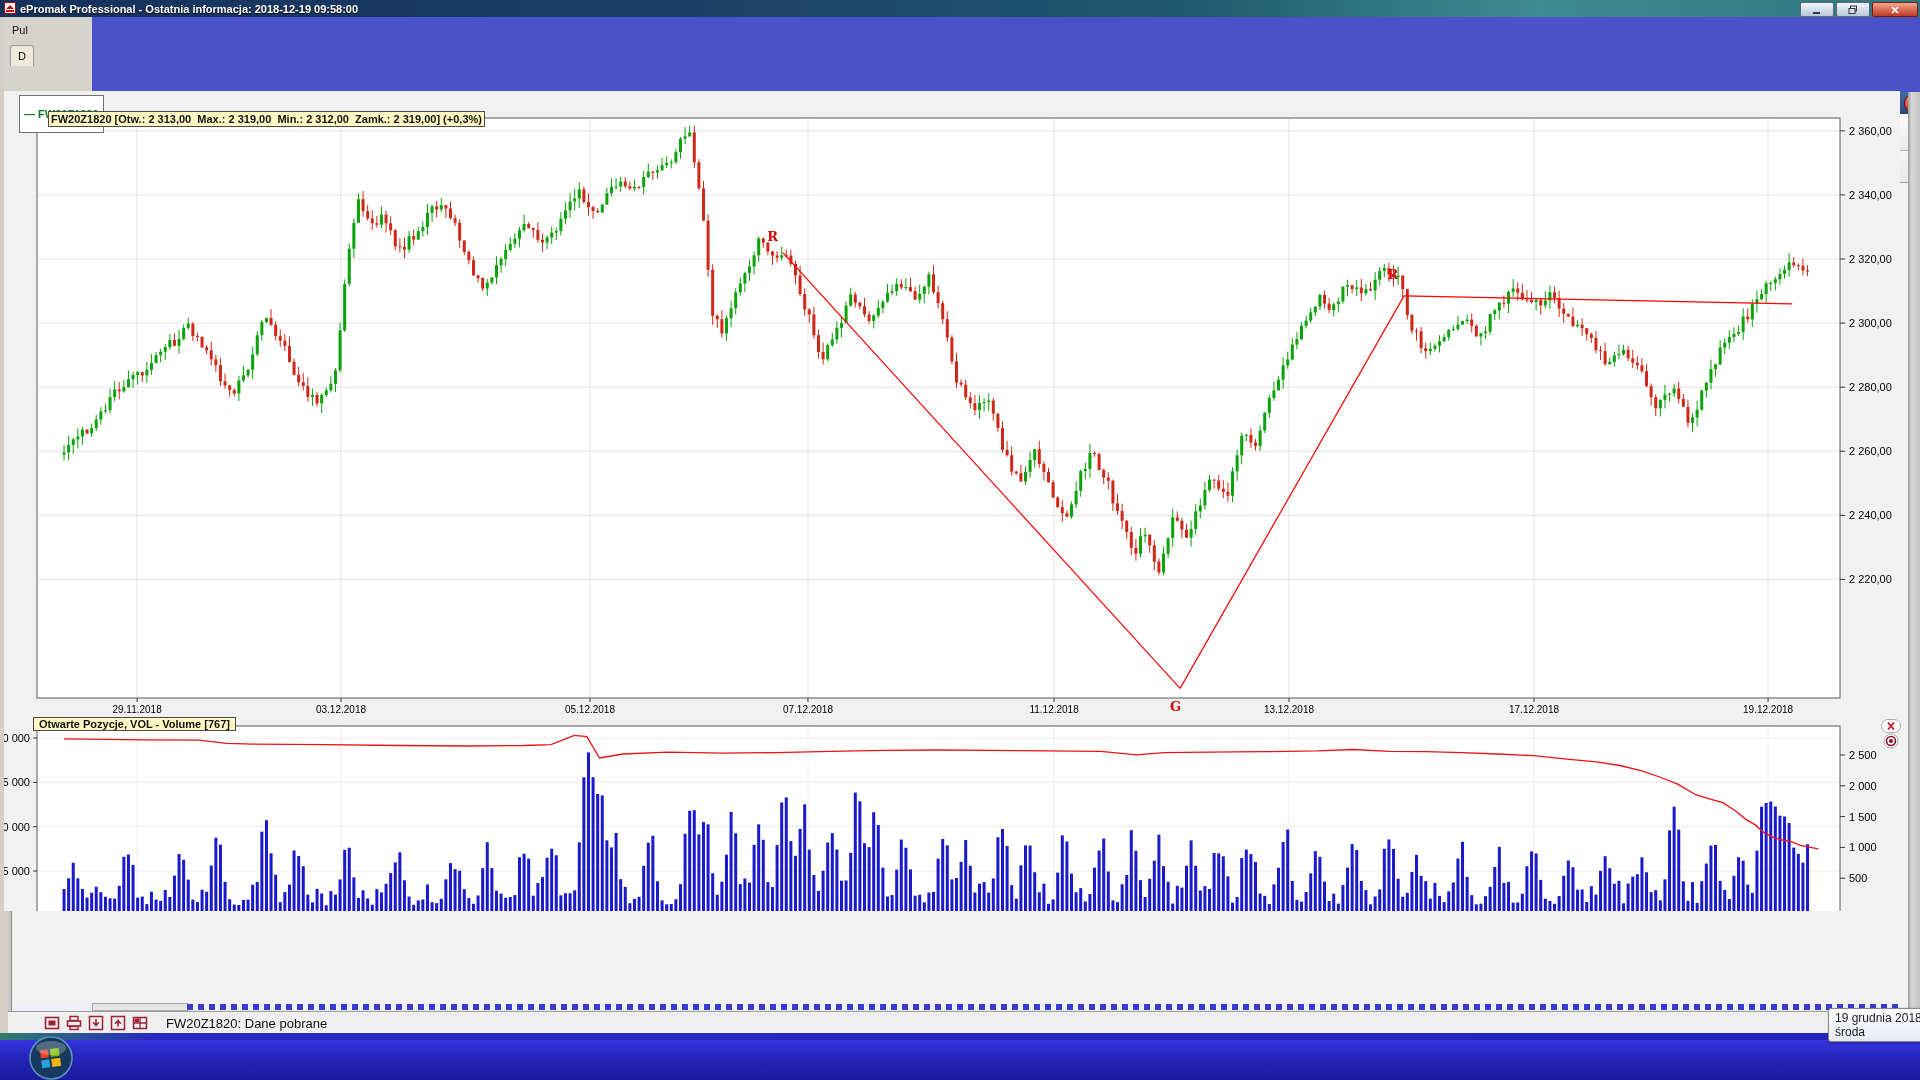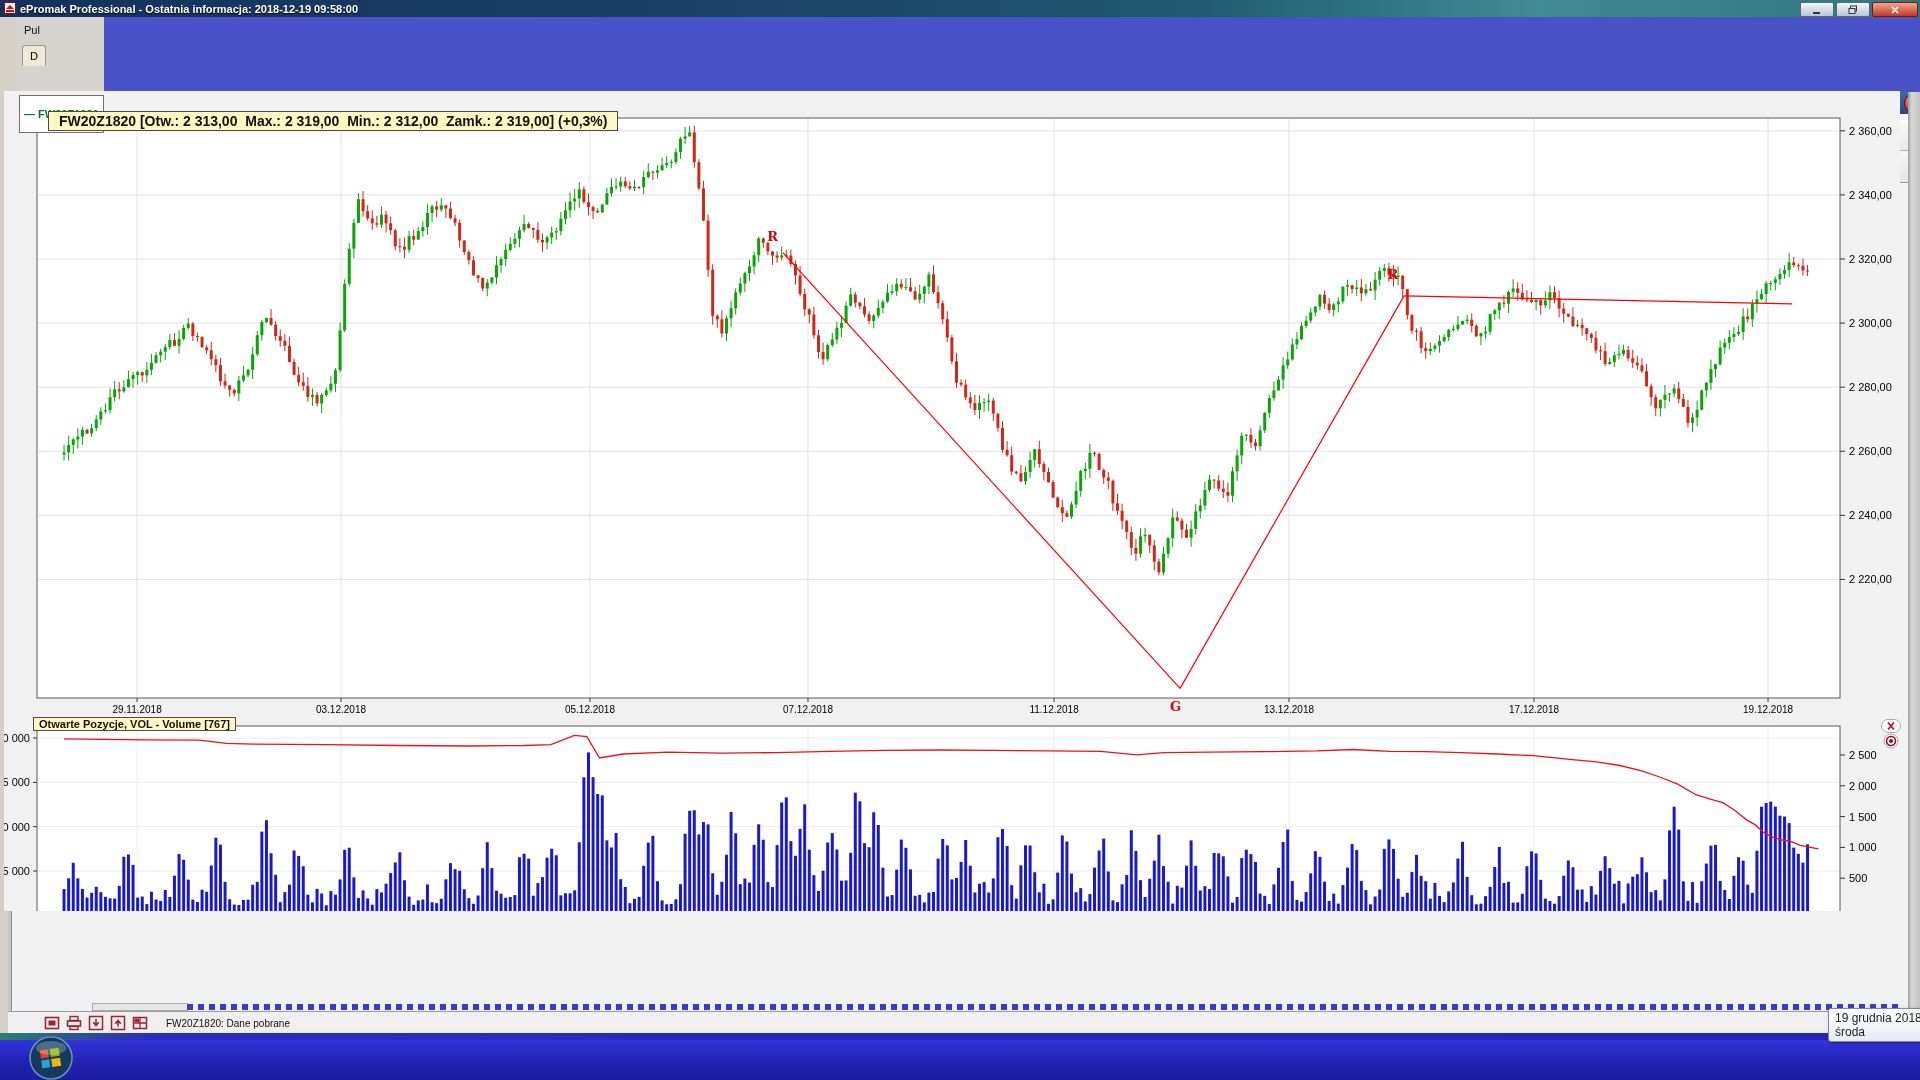--- a/index.html
+++ b/index.html
@@ -10,21 +10,21 @@
     background:linear-gradient(90deg,#14315c 0%,#1b3e66 35%,#1f5a6e 62%,#3f8b93 80%,#2f757d 100%);
     display:flex;align-items:center;color:#fff;font-size:11px;}
   .os-title-text{margin-left:20px;font-weight:bold;text-shadow:0 1px 1px #000;}
   .os-app-icon{position:absolute;left:4px;top:2px;width:12px;height:12px;}
   .os-btns{position:absolute;right:2px;top:2px;display:flex;gap:2px;}
   .os-btn{width:32px;height:13px;border:1px solid #5a6a7a;border-radius:2px;
     background:linear-gradient(180deg,#f2f6fa,#b9c7d6);display:flex;align-items:center;justify-content:center;
     font-size:9px;color:#223;line-height:0;}
   .os-btn.close{width:44px;background:linear-gradient(180deg,#f0a58f,#c23a23);border-color:#7a1a0a;color:#fff;font-weight:bold;}
   
-  .top-strip{position:absolute;left:16px;top:17px;width:1740px;height:75px;background:#d6d3ce;text-decoration:underline;}
+  .top-strip{position:absolute;left:4px;top:17px;width:1740px;height:75px;background:#d6d3ce;text-decoration:underline;}
   .menu-label{position:absolute;left:8px;top:7px;font-size:11px;color:#111;}
   .doc-tab{position:absolute;left:6px;top:28px;width:22px;height:20px;background:#ece9d8;
     border:1px solid #9a9a9a;border-bottom:none;border-radius:3px 3px 0 0;font-size:11px;
     display:flex;align-items:center;justify-content:center;}
   .violet-overlay{position:absolute;left:88px;top:0px;width:1832px;height:75px;background:#4a52c8;}
   
   .chart-window{position:absolute;left:8px;top:92px;width:1912px;height:940px;background:#f1f1f1;
     border-left:3px solid #c6c6c6;box-shadow:inset 1px 0 0 #8a8a8a;}
   .win-titlebar{position:absolute;left:0;top:0;width:1912px;height:22px;
     background:linear-gradient(180deg,#40699f,#274a80);display:flex;align-items:center;}
@@ -64,36 +64,36 @@
     font-size:11px;display:flex;align-items:center;padding-left:5px;box-sizing:border-box;}
   .ind-mark{position:absolute;left:-2px;bottom:-4px;width:10px;height:10px;color:#fff;
     font-size:7px;font-weight:bold;display:flex;align-items:center;justify-content:center;border:1px solid #666;}
   .ind-sep{width:8px;height:26px;border-left:1px dotted #a8a8a8;margin-right:8px;}
   
   .chart-area{position:absolute;left:4px;top:91px;width:1896px;height:820px;background:#f1f1f1;}
   svg{font-family:"Liberation Sans",sans-serif;}
   .series-legend{position:absolute;left:15px;top:4px;border:1px solid #707070;background:#fff;
     padding:12px 4px;font-size:11px;color:#007820;font-weight:bold;white-space:pre;}
   .info-bar{position:absolute;left:44px;top:20px;border:1px solid #4a4a4a;background:#fff8c2;
-    padding:1px 10px;font-size:14px;font-weight:bold;color:#111;white-space:pre;}
+    padding:1px 2px;font-size:11px;font-weight:bold;color:#111;white-space:pre;}
   .vol-legend{position:absolute;left:29px;top:626px;border:1px solid #4a4a4a;background:#fff8c2;
     padding:0 5px;font-size:11px;font-weight:bold;color:#111;white-space:pre;}
   .pane-close{position:absolute;left:1877px;top:628px;}
   .pane-record{position:absolute;left:1879px;top:642px;}
   .right-border{position:absolute;left:1908px;top:92px;width:12px;height:940px;
     background:linear-gradient(90deg,#9a9a9a,#d8d8d8 30%,#c2c2c2);}
   
   .hscroll{position:absolute;left:12px;top:1003px;width:1893px;height:8px;background:#eef0f6;}
   .hscroll .dashes{position:absolute;left:175px;top:1px;right:2px;height:6px;
     background:repeating-linear-gradient(90deg,#3a3ad0 0 6px,#eef0f6 6px 11px);}
   .hscroll .thumb{position:absolute;left:80px;top:0;width:96px;height:8px;background:#e6e6e6;border:1px solid #aaa;box-sizing:border-box;}
   .statusbar{position:absolute;left:8px;top:1011px;width:1912px;height:22px;background:#efefef;
     border-top:1px solid #9a9a9a;display:flex;align-items:center;}
   .status-icons{display:flex;gap:6px;margin-left:36px;}
-  .status-text{font-size:10px;color:#111;margin-left:18px;}
+  .status-text{font-size:13px;color:#111;margin-left:18px;}
   
   .desktop-sliver{position:absolute;left:0;top:1033px;width:1920px;height:7px;
     background:linear-gradient(90deg,#2f7d6a,#2a2ac0 8%,#2525bb);}
   .taskbar{position:absolute;left:0;top:1040px;width:1920px;height:40px;
     background:linear-gradient(180deg,#3434dd,#2020b0 60%,#1b1ba0);}
   .start-orb{position:absolute;left:28px;top:1036px;}
   
   .date-tooltip{position:absolute;left:1828px;top:1008px;border:1px solid #888;border-radius:3px;
     background:linear-gradient(180deg,#ffffff,#e5eaf2);box-shadow:1px 1px 3px rgba(0,0,0,.35);
     padding:2px 6px;font-size:12px;color:#222;z-index:50;white-space:nowrap;}

